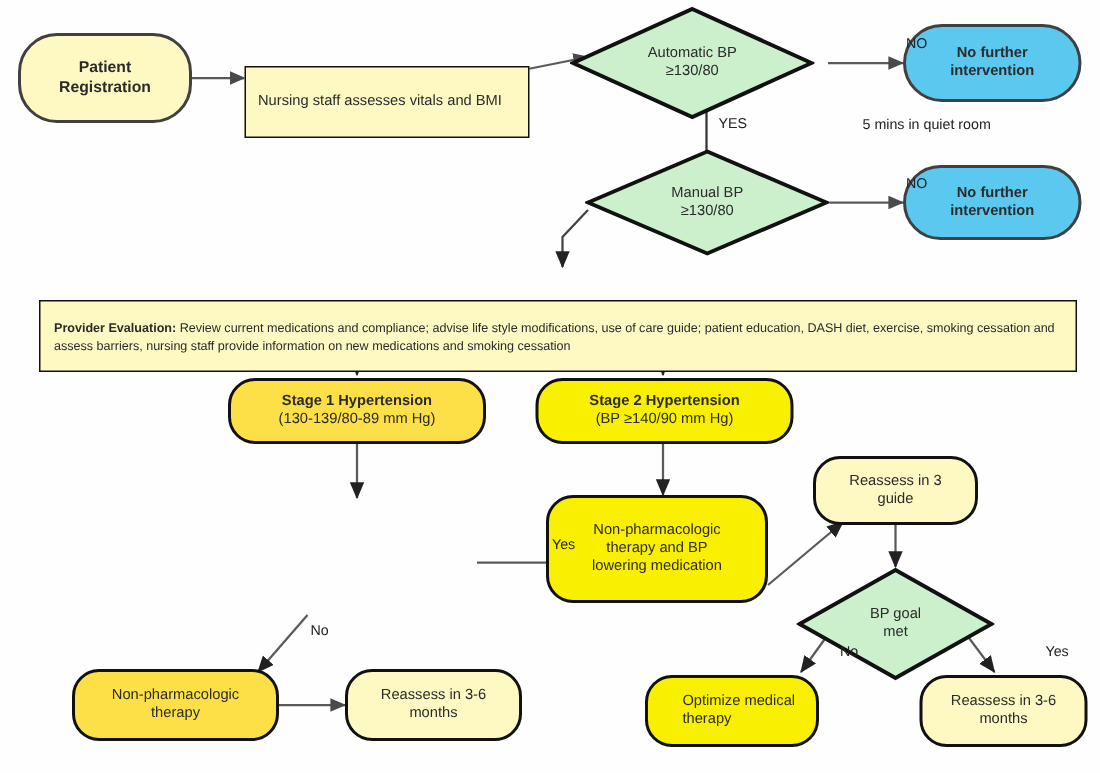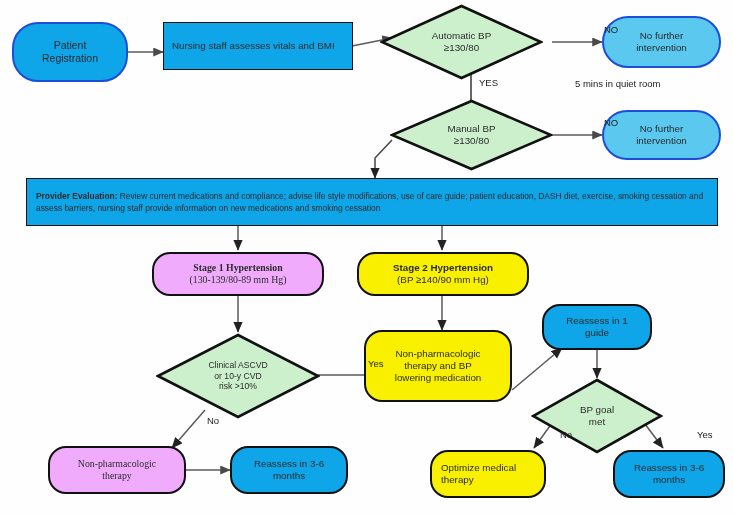--- a/index.html
+++ b/index.html
@@ -17,33 +17,35 @@
     box-sizing:border-box;
     display:flex;align-items:center;justify-content:center;
     text-align:center;
     color:#2b2b2b;
     line-height:1.25;
     z-index:2;
   }
   .rect{
     border:1.6px solid #111;
     background:#f5b183;
+    margin-top:22px;
   }
   .round{
-    border:2px solid #1d4ed8;
+    border:2px solid #404040;
     border-radius:26px;
     background:#f5b183;
+    font-weight:bold;
   }
   .round-sm{
     border:2px solid #111;
     border-radius:18px;
   }
-  .orange{background:#0ea5e9;}
+  .orange{background:#fef9c3;}
   .cyan{background:#5bc8f0;}
-  .bluegray{background:#f0abfc;font-family:Liberation Serif, serif;}
+  .bluegray{background:#fde047;}
   .yellow{background:#f9f000;}
 
   .diamond{
     position:absolute;
     z-index:2;
   }
   .diamond .dshape{
     position:absolute;left:0;top:0;width:100%;height:100%;
   }
   .diamond .dlabel{
@@ -188,44 +190,32 @@
     </div>
   </div>
 
   <div class="node round-sm yellow t10" style="left:357px;top:252px;width:172px;height:44px;">
     <div>
       <div class="bold">Stage 2 Hypertension</div>
       <div>(BP ≥140/90 mm Hg)</div>
     </div>
   </div>
 
-  <div class="diamond" style="left:156px;top:333px;width:164px;height:86px;">
-    <svg class="dshape" viewBox="0 0 164 86" preserveAspectRatio="none">
-      <polygon points="82,2 162,43 82,84 2,43" fill="#ccf0cc" stroke="#111" stroke-width="2.6"></polygon>
-    </svg>
-    <div class="dlabel t9">
-      <div>
-        <div>Clinical ASCVD</div>
-        <div>or 10-y CVD</div>
-        <div>risk &gt;10%</div>
-      </div>
-    </div>
-  </div>
 
   <div class="node round-sm yellow t10" style="left:364px;top:330px;width:148px;height:72px;">
     <div>
       <div>Non-pharmacologic</div>
       <div>therapy and BP</div>
       <div>lowering medication</div>
     </div>
   </div>
 
   <div class="node round-sm orange t10" style="left:542px;top:304px;width:110px;height:46px;">
     <div>
-      <div>Reassess in 1</div>
+      <div>Reassess in 3</div>
       <div>guide</div>
     </div>
   </div>
 
   <div class="diamond" style="left:531px;top:378px;width:132px;height:76px;">
     <svg class="dshape" viewBox="0 0 132 76" preserveAspectRatio="none">
       <polygon points="66,2 130,38 66,74 2,38" fill="#ccf0cc" stroke="#111" stroke-width="2.6"></polygon>
     </svg>
     <div class="dlabel t10">
       <div>
@@ -242,21 +232,21 @@
     </div>
   </div>
 
   <div class="node round-sm orange t10" style="left:230px;top:446px;width:118px;height:48px;">
     <div>
       <div>Reassess in 3-6</div>
       <div>months</div>
     </div>
   </div>
 
-  <div class="node round-sm yellow t10" style="left:430px;top:450px;width:116px;height:48px;justify-content:flex-start;text-align:left;padding-left:9px;">
+  <div class="node round-sm yellow t10" style="left:430px;top:450px;width:116px;height:48px;justify-content:center;text-align:left;padding-left:9px;">
     <div>
       <div>Optimize medical</div>
       <div>therapy</div>
     </div>
   </div>
 
   <div class="node round-sm orange t10" style="left:613px;top:450px;width:112px;height:48px;">
     <div>
       <div>Reassess in 3-6</div>
       <div>months</div>

